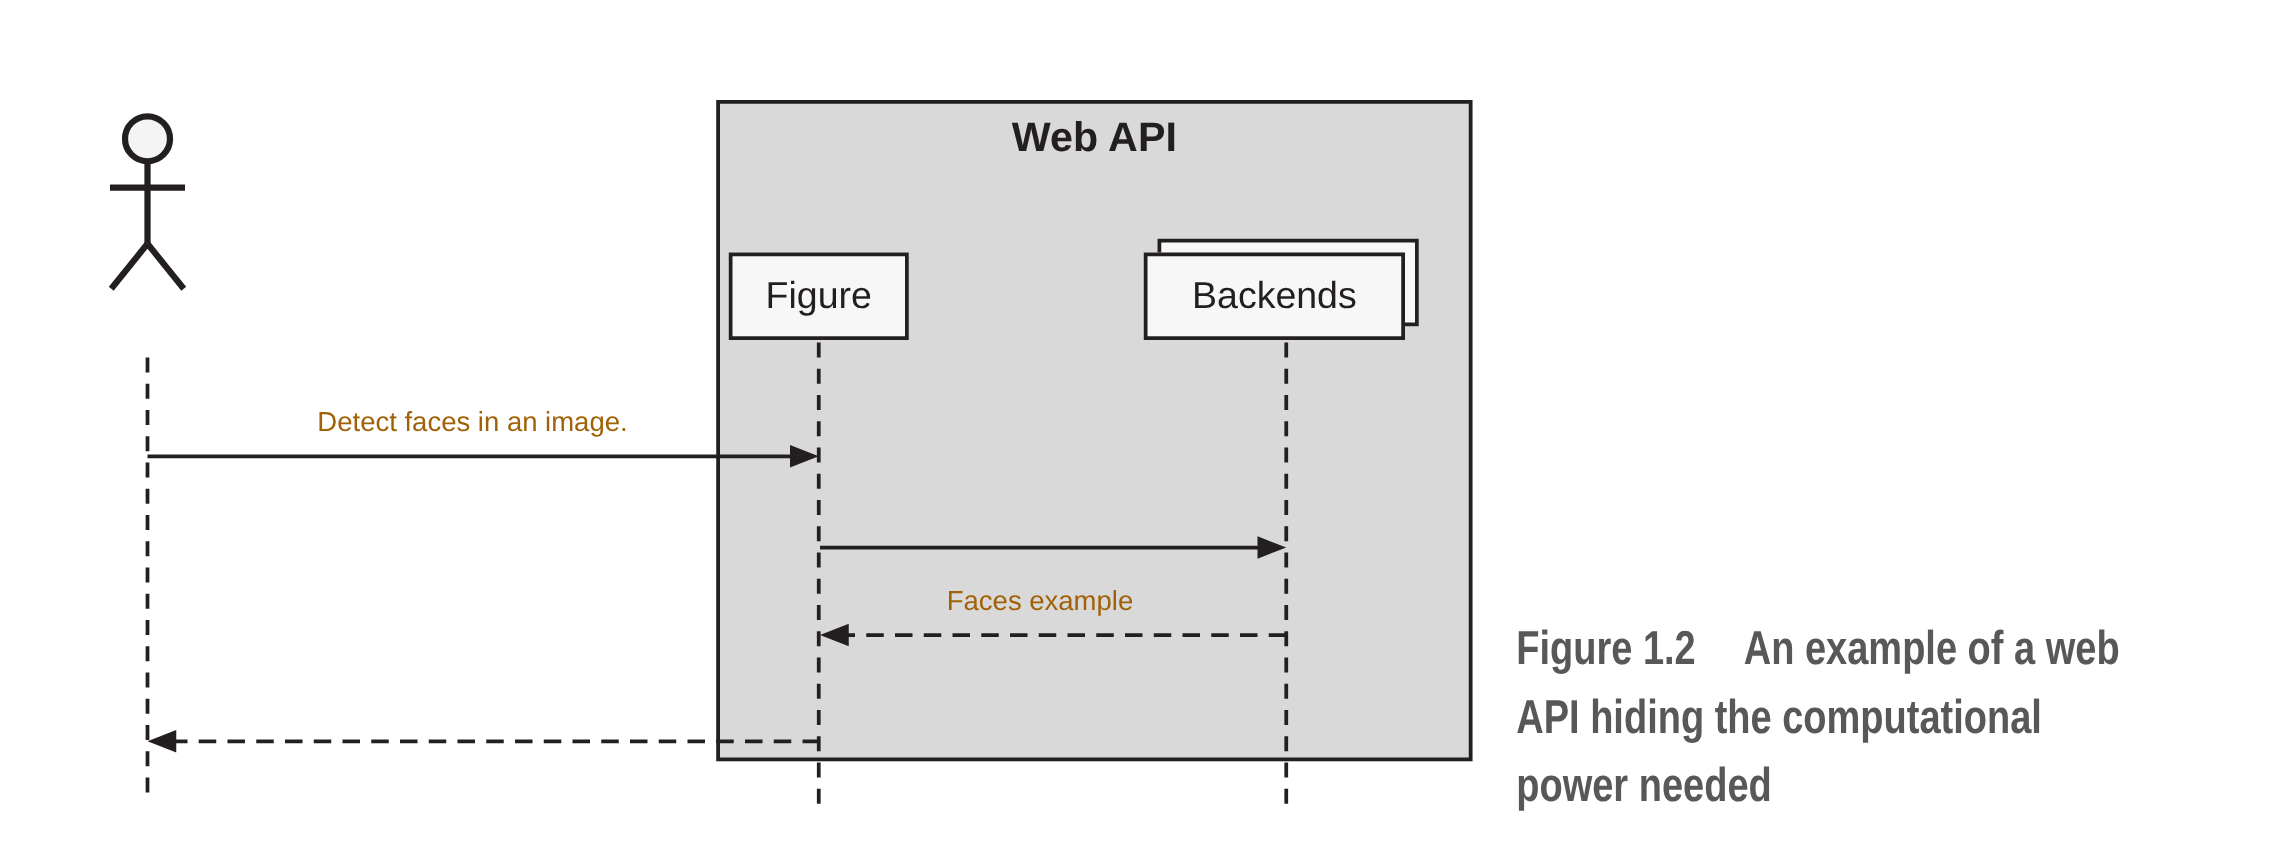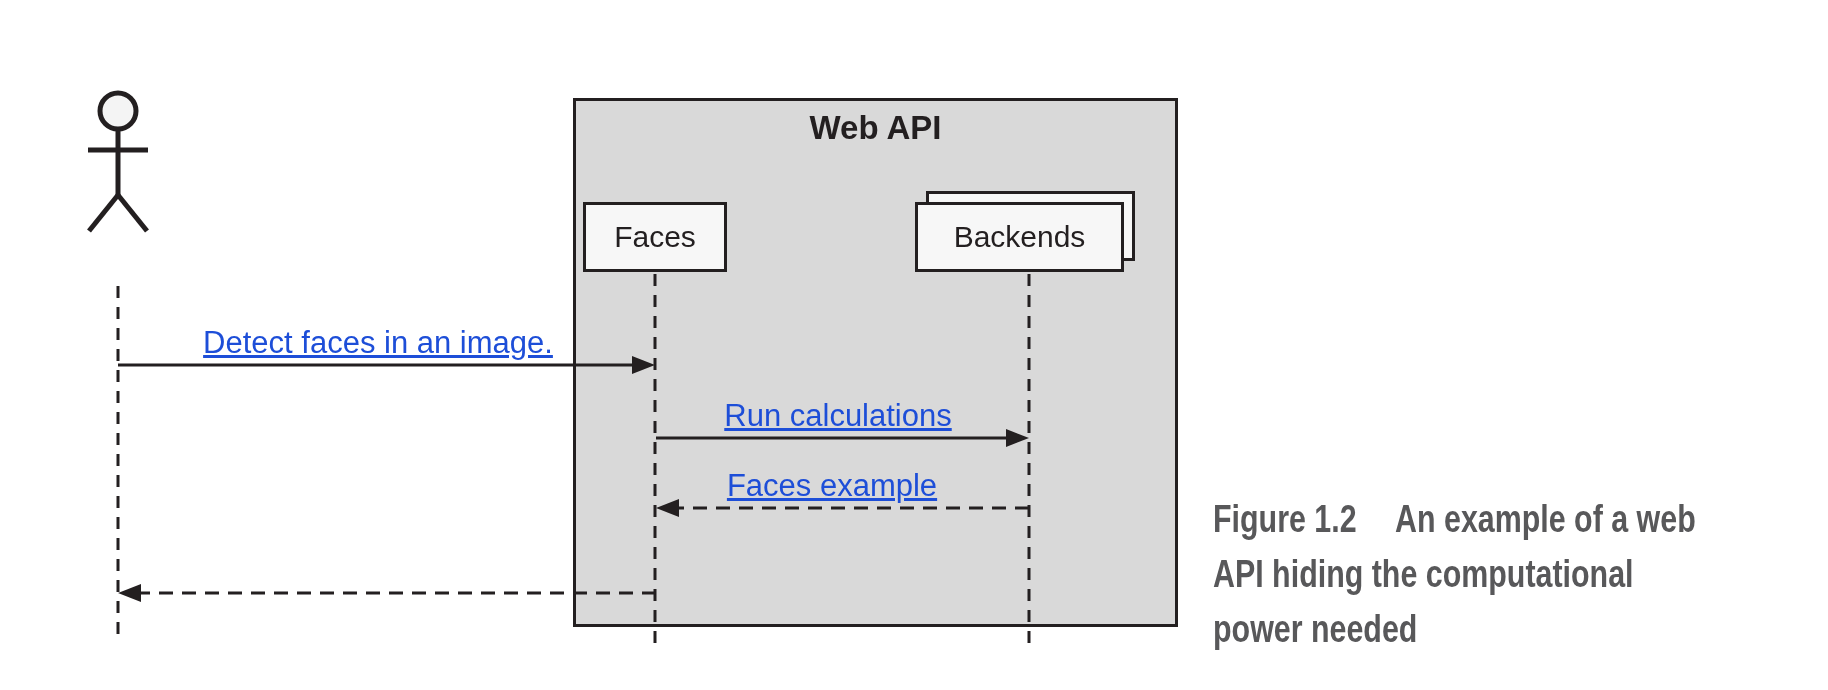--- a/index.html
+++ b/index.html
@@ -13,21 +13,21 @@
     height: 690px;
     background: #ffffff;
     font-family: "Liberation Sans", sans-serif;
     color: #231f20;
     overflow: hidden;
   }
   
   .webapi-box {
     position: absolute;
     left: 573px;
-    top: 98px;
+    top: 80px;
     width: 605px;
     height: 529px;
     background: #d9d9d9;
     border: 3px solid #231f20;
     box-sizing: border-box;
   }
   .webapi-title {
     position: absolute;
     left: 0;
     top: 8px;
@@ -59,23 +59,22 @@
     top: 240px;
     width: 180px;
     text-align: center;
     font-size: 31px;
     color: #231f20;
   }
   .msg-label {
     position: absolute;
     transform: translateX(-50%);
     white-space: nowrap;
-    font-size: 31px;
-    color: #1d4ed8;
-    text-decoration: underline;
+    font-size: 22px;
+    color: #a16207;
   }
   .msg-label-1 { left: 378px; top: 325px; }
   .msg-label-2 { left: 838px; top: 398px; }
   .msg-label-3 { left: 832px; top: 468px; }
   .msg-label-4 { left: 380px; top: 553px; }
   
   .overlay {
     position: absolute;
     left: 0;
     top: 0;
@@ -109,21 +108,21 @@
 
   <div class="webapi-box">
     <div class="webapi-title">Web API</div>
   </div>
 
   <div class="pbox backends-back"></div>
   <div class="pbox backends-front">
     <span>Backends</span>
   </div>
   <div class="pbox server-box">
-    <span>Faces</span>
+    <span>Figure</span>
   </div>
 
   <svg class="overlay" viewBox="0 0 1828 690">
 
     <g stroke="#231f20" stroke-width="5" fill="none">
       <circle cx="118" cy="111" r="18" fill="#f4f4f4"></circle>
       <line x1="118" y1="129" x2="118" y2="195"></line>
       <line x1="88" y1="150" x2="148" y2="150"></line>
       <line x1="118" y1="195" x2="89" y2="231"></line>
       <line x1="118" y1="195" x2="147" y2="231"></line>
@@ -151,21 +150,20 @@
     </g>
 
     <g>
       <line x1="656" y1="593" x2="140" y2="593" stroke="#231f20" stroke-width="3" stroke-dasharray="14 9"></line>
       <polygon points="118,593 141,584 141,602" fill="#231f20"></polygon>
     </g>
   </svg>
 
 
   <div class="msg-label msg-label-1">Detect faces in an image.</div>
-  <div class="msg-label msg-label-2">Run calculations</div>
   <div class="msg-label msg-label-3">Faces example</div>
 
   <div class="caption">
     <div><span>Figure 1.2</span><span class="gap"></span><span>An example of a web</span></div>
     <div>API hiding the computational</div>
     <div>power needed</div>
   </div>
 
 </div>
 

